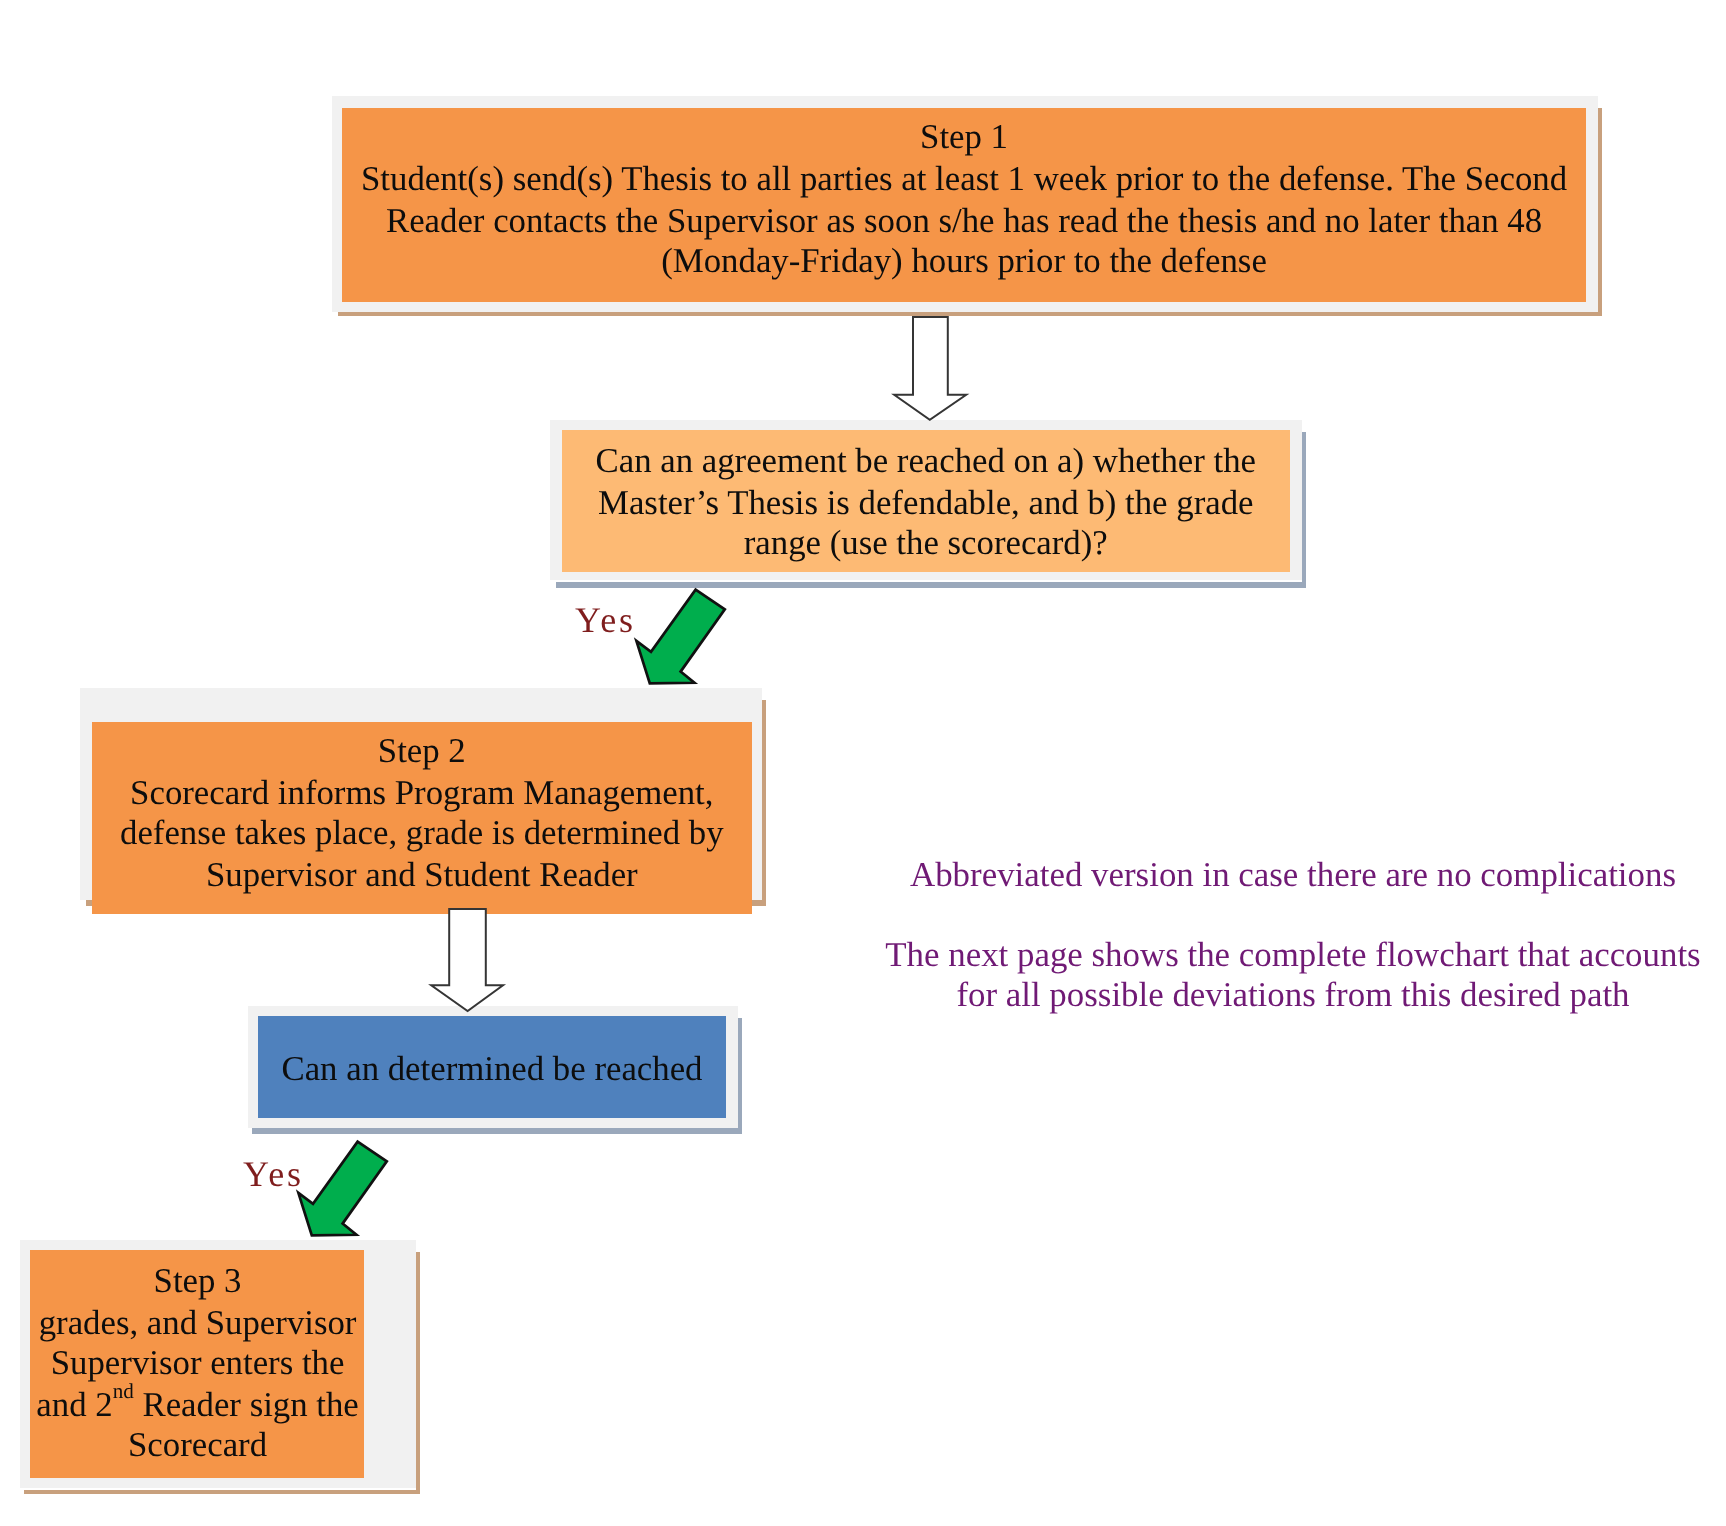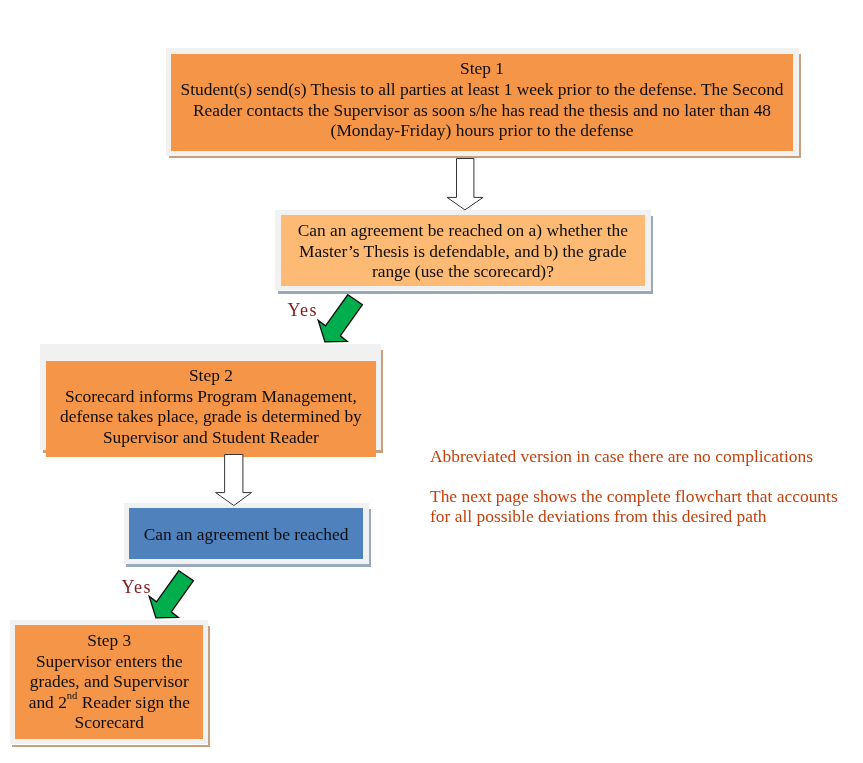--- a/index.html
+++ b/index.html
@@ -6,21 +6,21 @@
   body{width:863px;height:763px;background:#ffffff;font-family:"Liberation Serif",serif;overflow:hidden;
        -webkit-font-smoothing:antialiased;}
   .stage{position:relative;width:863px;height:763px;}
   .shadow{position:absolute;}
   .mat{position:absolute;background:#f1f1f1;}
   .fill{position:absolute;display:flex;align-items:center;justify-content:center;text-align:center;}
   .orange{background:#f59548;}
   .blue{background:#4f81bd;}
   .txt{font-size:17.40px;line-height:20.55px;color:#0d0d0d;position:relative;}
   .arrowsvg{position:absolute;overflow:visible;z-index:5;}
-  .sidetext{position:absolute;font-size:17.45px;line-height:20.1px;text-align:left;color:#c2410c;margin-top:19px;}
+  .sidetext{position:absolute;font-size:17.45px;line-height:20.1px;text-align:center;color:#701a75;}
   .yeslbl{position:absolute;font-size:18px;color:#7f1d1d;line-height:1;letter-spacing:1.4px;}
   sup{font-size:0.607em;vertical-align:0.875em;line-height:0;}
 </style>
 </head>
 <body style="background-color: rgb(255, 255, 255);">
 
 <div class="stage">
 
   <div class="shadow" style="left: 798.9px; top: 53.5px; width: 2px; height: 104.6px; background-color: rgb(200, 160, 125);"></div>
   <div class="shadow" style="left: 168.5px; top: 155.8px; width: 632.3px; height: 2.5px; background-color: rgb(200, 160, 125);"></div>
@@ -68,37 +68,37 @@
 
   <svg class="arrowsvg" style="left:210px;top:450px;" width="45" height="59" viewBox="0 0 45 59">
     <path d="M14.6 4.5 L32.9 4.5 L32.9 42.6 L41.5 42.6 L23.8 55.5 L5.6 42.6 L14.6 42.6 Z" fill="#ffffff" stroke="#353535" stroke-width="1.0" stroke-linejoin="miter"></path>
   </svg>
 
   <div class="shadow" style="left: 369.2px; top: 508.6px; width: 1.4px; height: 58.1px; background-color: rgb(154, 168, 187);"></div>
   <div class="shadow" style="left: 126.4px; top: 564.2px; width: 244.2px; height: 2.5px; background-color: rgb(154, 168, 187);"></div>
   <div class="mat" style="left: 123.8px; top: 502.9px; width: 245.4px; height: 60.9px; background-color: rgb(241, 241, 241);"></div>
   <div class="fill blue" style="left: 129.3px; top: 508.1px; width: 233.4px; height: 50.5px; background-color: rgb(79, 129, 189);">
     <div class="txt" style="top: 0.55px; color: rgb(13, 13, 13);">
-      <div>Can an agreement be reached</div>
+      <div>Can an determined be reached</div>
     </div>
   </div>
 
   <div class="yeslbl" style="left:121.5px;top:577.6px;">Yes</div>
   <svg class="arrowsvg" style="left:146px;top:566px;" width="52" height="56" viewBox="0 0 52 56">
     <path d="M32.8 4.8 L47.4 14.7 L25.3 45.8 L32.2 51.4 L9.9 51.7 L3.2 30.4 L10.5 35.9 Z" fill="#00ae4d" stroke="#111111" stroke-width="1.35" stroke-linejoin="miter"></path>
   </svg>
 
   <div class="shadow" style="left: 208.1px; top: 625.5px; width: 1.9px; height: 120.7px; background-color: rgb(200, 160, 125);"></div>
   <div class="shadow" style="left: 12.4px; top: 744.5px; width: 197.6px; height: 2.3px; background-color: rgb(200, 160, 125);"></div>
   <div class="mat" style="left: 9.9px; top: 619.9px; width: 197.9px; height: 124.2px; background-color: rgb(241, 241, 241);"></div>
-  <div class="fill orange" style="left: 15.3px; top: 625.2px; width: 188px; height: 113.5px; background-color: rgb(245, 149, 72);">
+  <div class="fill orange" style="left: 15.3px; top: 625.2px; width: 167px; height: 113.5px; background-color: rgb(245, 149, 72);">
     <div class="txt" style="top: -0.3px; color: rgb(13, 13, 13);">
       <div>Step 3</div>
+      <div>grades, and Supervisor</div>
       <div>Supervisor enters the</div>
-      <div>grades, and Supervisor</div>
       <div><span>and 2</span><sup>nd</sup><span> Reader sign the</span></div>
       <div>Scorecard</div>
     </div>
   </div>
 
   <div class="sidetext" style="left:430px;top:427.2px;width:433px;">Abbreviated version in case there are no complications</div>
   <div class="sidetext" style="left:430px;top:467.4px;width:433px;">
     <div>The next page shows the complete flowchart that accounts</div>
     <div>for all possible deviations from this desired path</div>
   </div>

